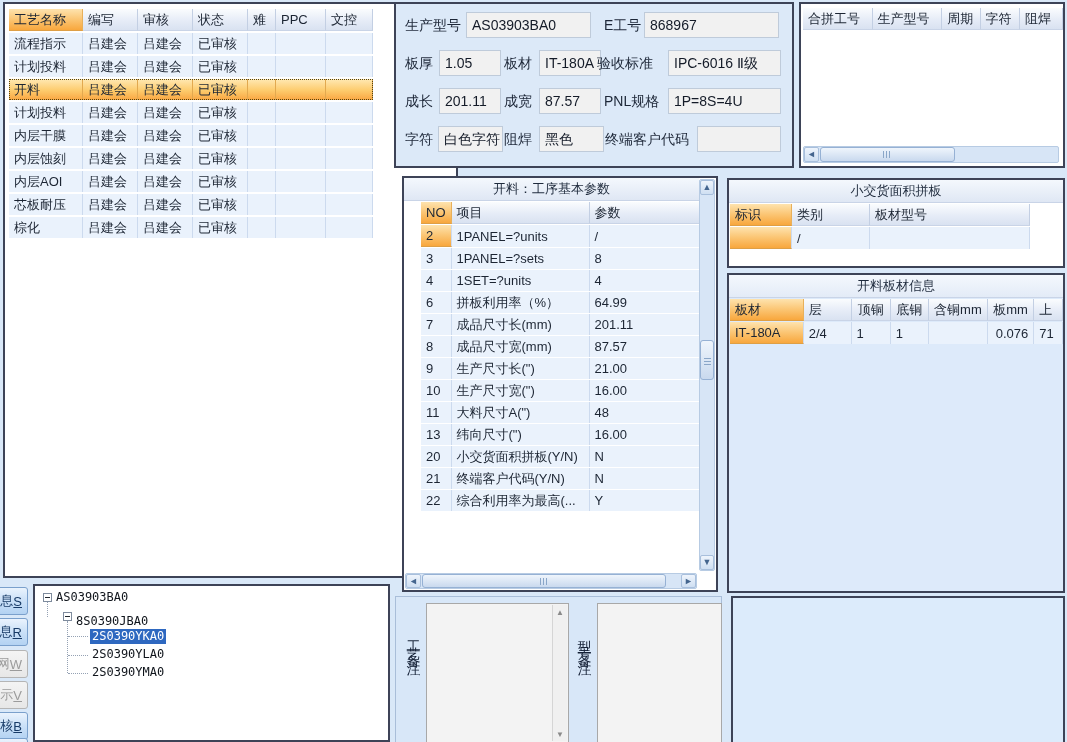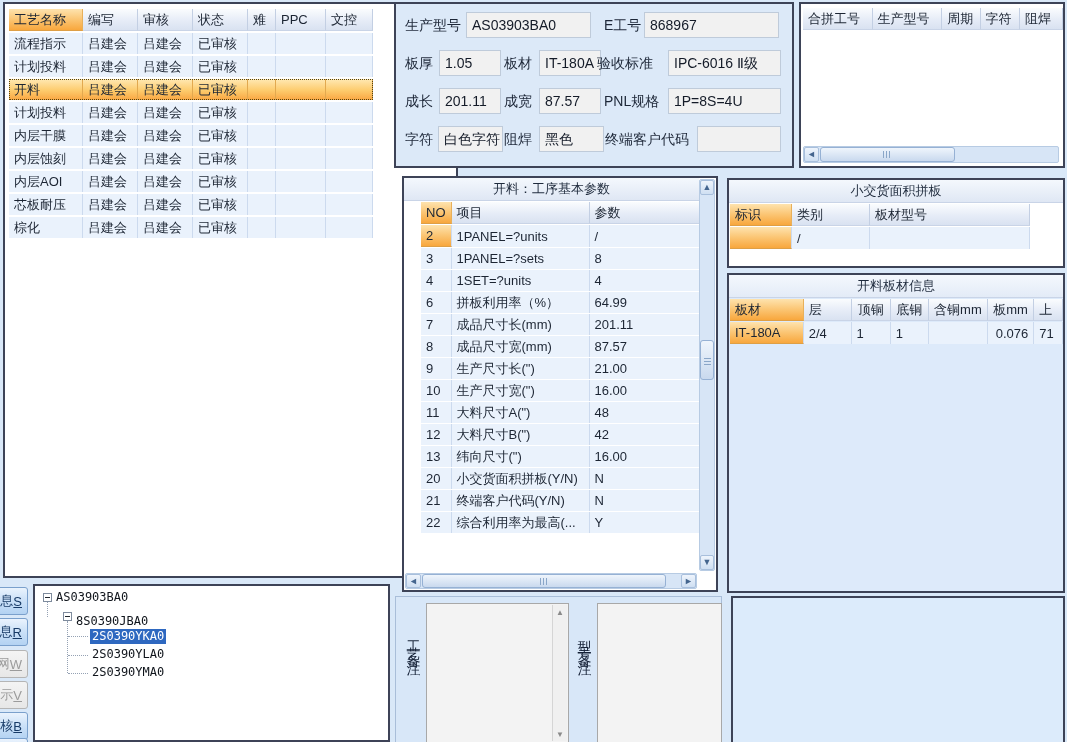--- a/index.html
+++ b/index.html
@@ -276,25 +276,20 @@
           </tr>
       <tr>
             <td class="dc">10</td>
             <td class="dc">生产尺寸宽(")</td>
             <td class="dc">16.00</td>
           </tr>
       <tr>
             <td class="dc">11</td>
             <td class="dc">大料尺寸A(")</td>
             <td class="dc">48</td>
-          </tr>
-      <tr>
-            <td class="dc">12</td>
-            <td class="dc">大料尺寸B(")</td>
-            <td class="dc">42</td>
           </tr>
       <tr>
             <td class="dc">13</td>
             <td class="dc">纬向尺寸(")</td>
             <td class="dc">16.00</td>
           </tr>
       <tr>
             <td class="dc">20</td>
             <td class="dc">小交货面积拼板(Y/N)</td>
             <td class="dc">N</td>

